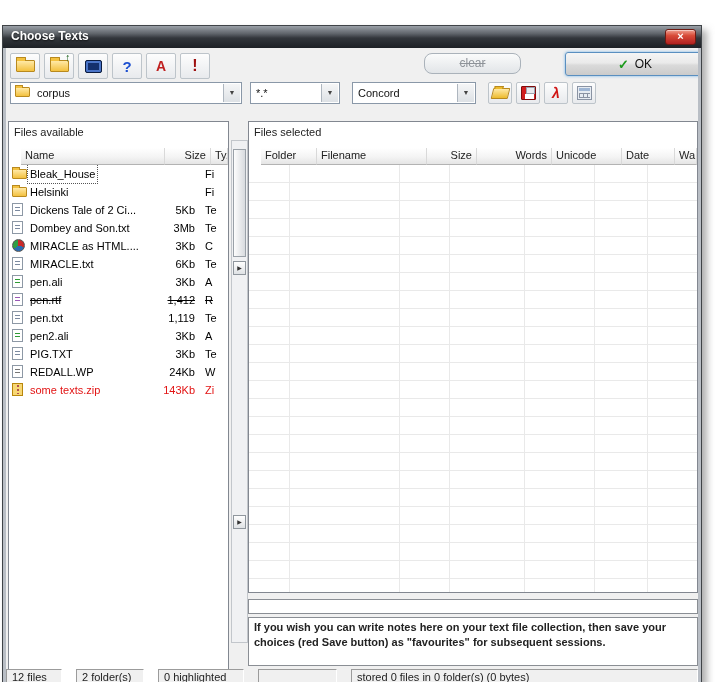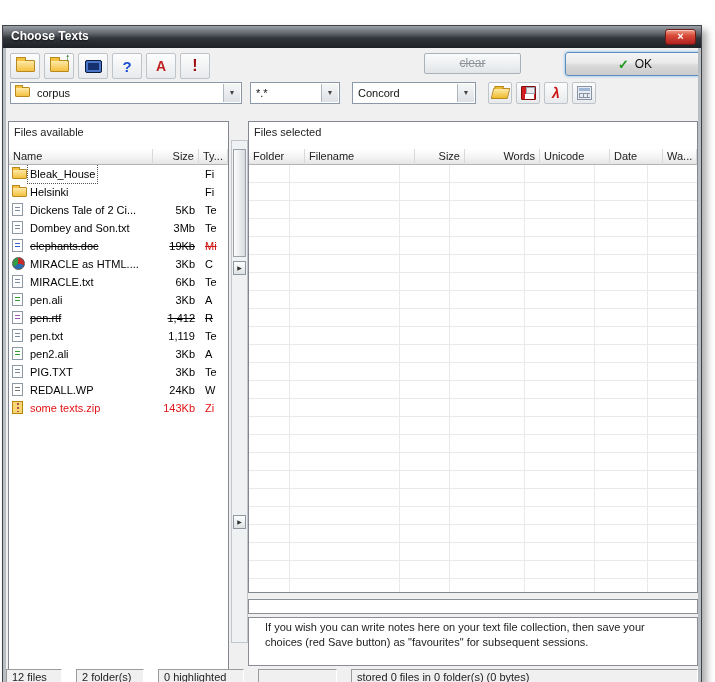--- a/index.html
+++ b/index.html
@@ -32,21 +32,21 @@
               background:#f3c13f; border:1px solid #b8891e; border-bottom:none; border-radius:1px 1px 0 0; }
   .uparrow { position:absolute; top:-9px; right:-3px; color:#145c14; font-weight:bold;
              font-size:11px; font-style:normal; line-height:10px; }
   .i-monitor { width:17px; height:13px; background:#14306e; border:1px solid #0a1b40;
                border-radius:2px; box-shadow:inset 0 0 0 2px #4a74c8; }
   .i-help  { color:#1d50d0; font-weight:bold; font-size:15px; }
   .i-fontA { color:#c02020; font-weight:bold; font-size:14px; }
   .i-warn  { color:#9e1010; font-weight:bold; font-size:16px; }
 
   .clearbtn { position:absolute; left:418px; top:5px; width:97px; height:21px;
-              background:linear-gradient(#fafbfb,#e2e5e8); border:1px solid #aab2ba; border-radius:2px;
+              background:linear-gradient(#fafbfb,#e2e5e8); border:1px solid #aab2ba; border-radius:8px;
               color:#8e9399; text-align:center; line-height:19px; font-size:12px; }
   .clearbtn span { text-decoration:line-through; }
   .okbtn { position:absolute; left:559px; top:4px; width:140px; height:24px; cursor:pointer;
            border:1px solid #5a8fc0; border-radius:3px;
            background:linear-gradient(#f5f5f5,#eaeaea 45%,#dadada 55%,#cbcbcb);
            box-shadow:0 0 3px rgba(100,170,230,.9);
            display:flex; align-items:center; justify-content:center; gap:6px; font-size:12px; color:#111; }
   .okcheck { color:#1d9b1d; font-weight:bold; font-size:13px; }
 
   
@@ -73,21 +73,21 @@
   .i-calc::before { content:""; position:absolute; top:1px; left:1px; right:1px; height:3px; background:#9fb6d4; }
   .i-calc::after { content:""; position:absolute; left:1px; right:1px; top:6px; bottom:1px;
      background:repeating-linear-gradient(to right,#8a93a3 0 1px,transparent 1px 4px),
                 repeating-linear-gradient(to bottom,#8a93a3 0 1px,transparent 1px 4px); }
 
   
   .ptitle { position:absolute; top:4px; left:5px; font-size:11px; color:#222; }
 
   .lpanel { position:absolute; left:2px; top:73px; width:221px; height:650px;
             background:#fff; border:1px solid #828790; }
-  .lheader, .rheader { position:absolute; top:26px; left:0; right:0; height:17px; display:flex;align-items:center; }
+  .lheader, .rheader { position:absolute; top:26px; left:12px; right:0; height:17px; display:flex; }
   .hc { background:linear-gradient(#ffffff,#f4f4f4 55%,#e5e5e5); border-right:1px solid #d9d9d9;
         border-bottom:1px solid #b3b3b3; font-size:11px; line-height:15px; padding:0 4px;
         overflow:hidden; white-space:nowrap; color:#222; cursor:pointer; }
   .c-name{width:144px} .c-size{width:46px; text-align:right} .c-ty{flex:1}
 
   .lrows { position:absolute; top:43px; left:0; right:0; bottom:16px; background:#fff; overflow:hidden; }
   .frow { position:relative; height:18px; font-size:11px; color:#000; cursor:pointer; }
   .ficon { position:absolute; left:3px; }
   .fname { position:absolute; left:19px; top:0; line-height:18px; max-width:124px;
            white-space:nowrap; overflow:hidden; padding:0 2px; }
@@ -138,21 +138,21 @@
   .rc4{width:75px; text-align:right} .rc5{width:70px} .rc6{width:53px} .rc7{flex:1}
   .rgrid { position:absolute; top:43px; left:0; right:0; bottom:0;
            background:repeating-linear-gradient(to bottom,#ffffff 0 17px,#e9e9e9 17px 18px); }
   .vline { position:absolute; top:0; bottom:0; width:1px; background:#e9e9e9; }
 
   
   .notesline { position:absolute; left:242px; top:551px; width:450px; height:15px;
                background:#fff; border:1px solid #8a8e94; }
   .notesbox { position:absolute; left:242px; top:569px; width:450px; height:49px;
               background:#fff; border:1px solid #8a8e94; font-size:11px; line-height:15px;
-              padding:2px 16px; color:#222; }
+              padding:2px 5px; color:#222;font-weight:bold; }
 
   
   .statusbar { position:absolute; left:0; top:621px; width:692px; height:17px; display:flex; gap:14px; }
   .seg { border:1px solid; border-color:#9b9b9b #ffffff #ffffff #9b9b9b; background:#f0f0f0;
          font-size:11px; line-height:14px; padding:0 5px; overflow:hidden; white-space:nowrap; color:#222; }
   .s1{width:56px} .s2{width:68px} .s3{width:86px} .s4{width:79px} .s5{flex:1}
 </style>
 </head>
 <body>
 
@@ -242,26 +242,20 @@
             <span class="ficon fi-page fi-text"></span>
             <span class="fname">Dickens Tale of 2 Ci...</span>
             <span class="fsize">5Kb</span>
             <span class="ftype">Te</span>
           </div>
           <div class="frow">
             <span class="ficon fi-page fi-text"></span>
             <span class="fname">Dombey and Son.txt</span>
             <span class="fsize">3Mb</span>
             <span class="ftype">Te</span>
-          </div>
-          <div class="frow struck">
-            <span class="ficon fi-page fi-doc"></span>
-            <span class="fname">elephants.doc</span>
-            <span class="fsize">19Kb</span>
-            <span class="ftype redtext">Mi</span>
           </div>
           <div class="frow">
             <span class="ficon fi-html"></span>
             <span class="fname">MIRACLE as HTML....</span>
             <span class="fsize">3Kb</span>
             <span class="ftype">C</span>
           </div>
           <div class="frow">
             <span class="ficon fi-page fi-text"></span>
             <span class="fname">MIRACLE.txt</span>

